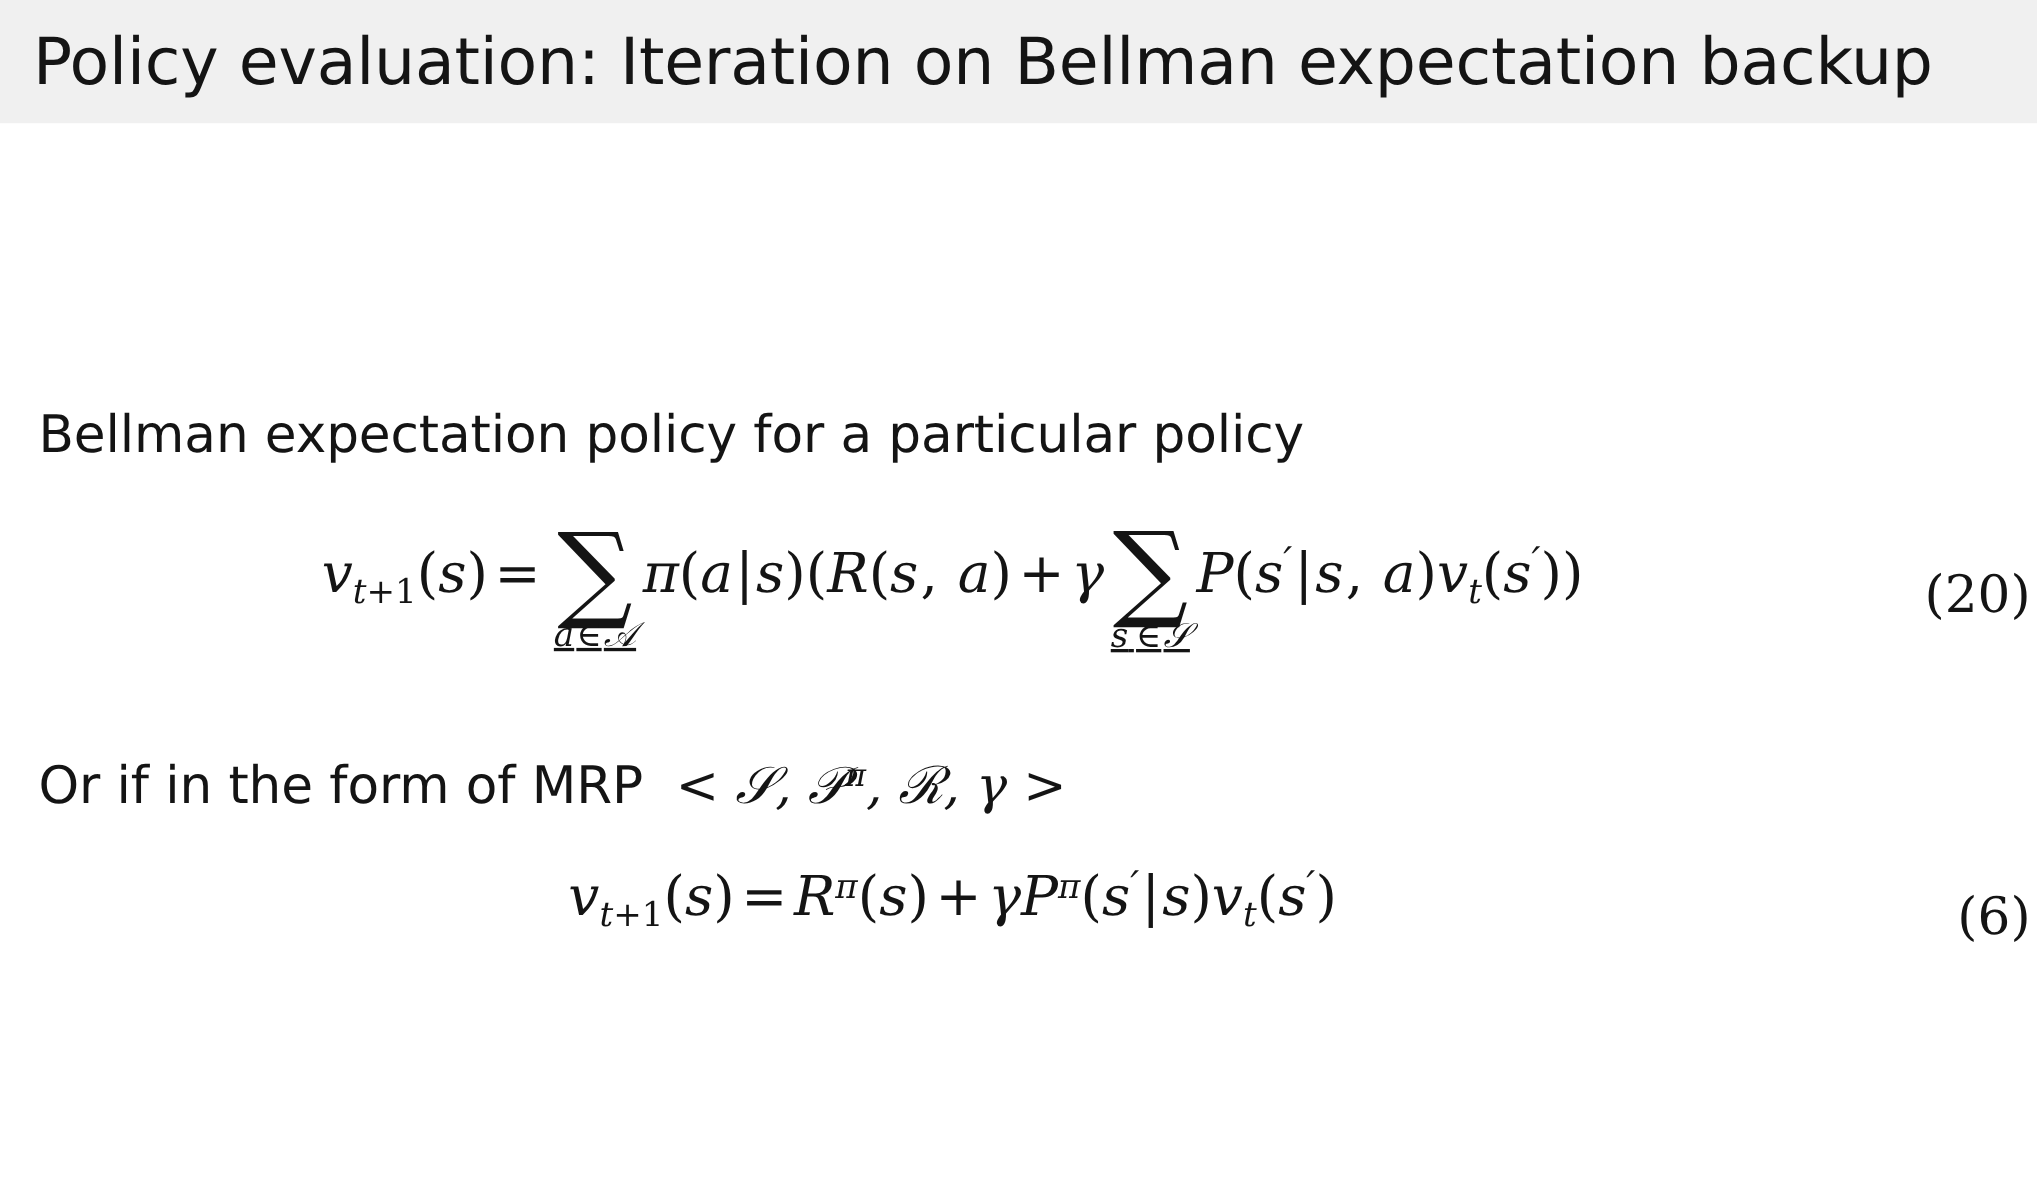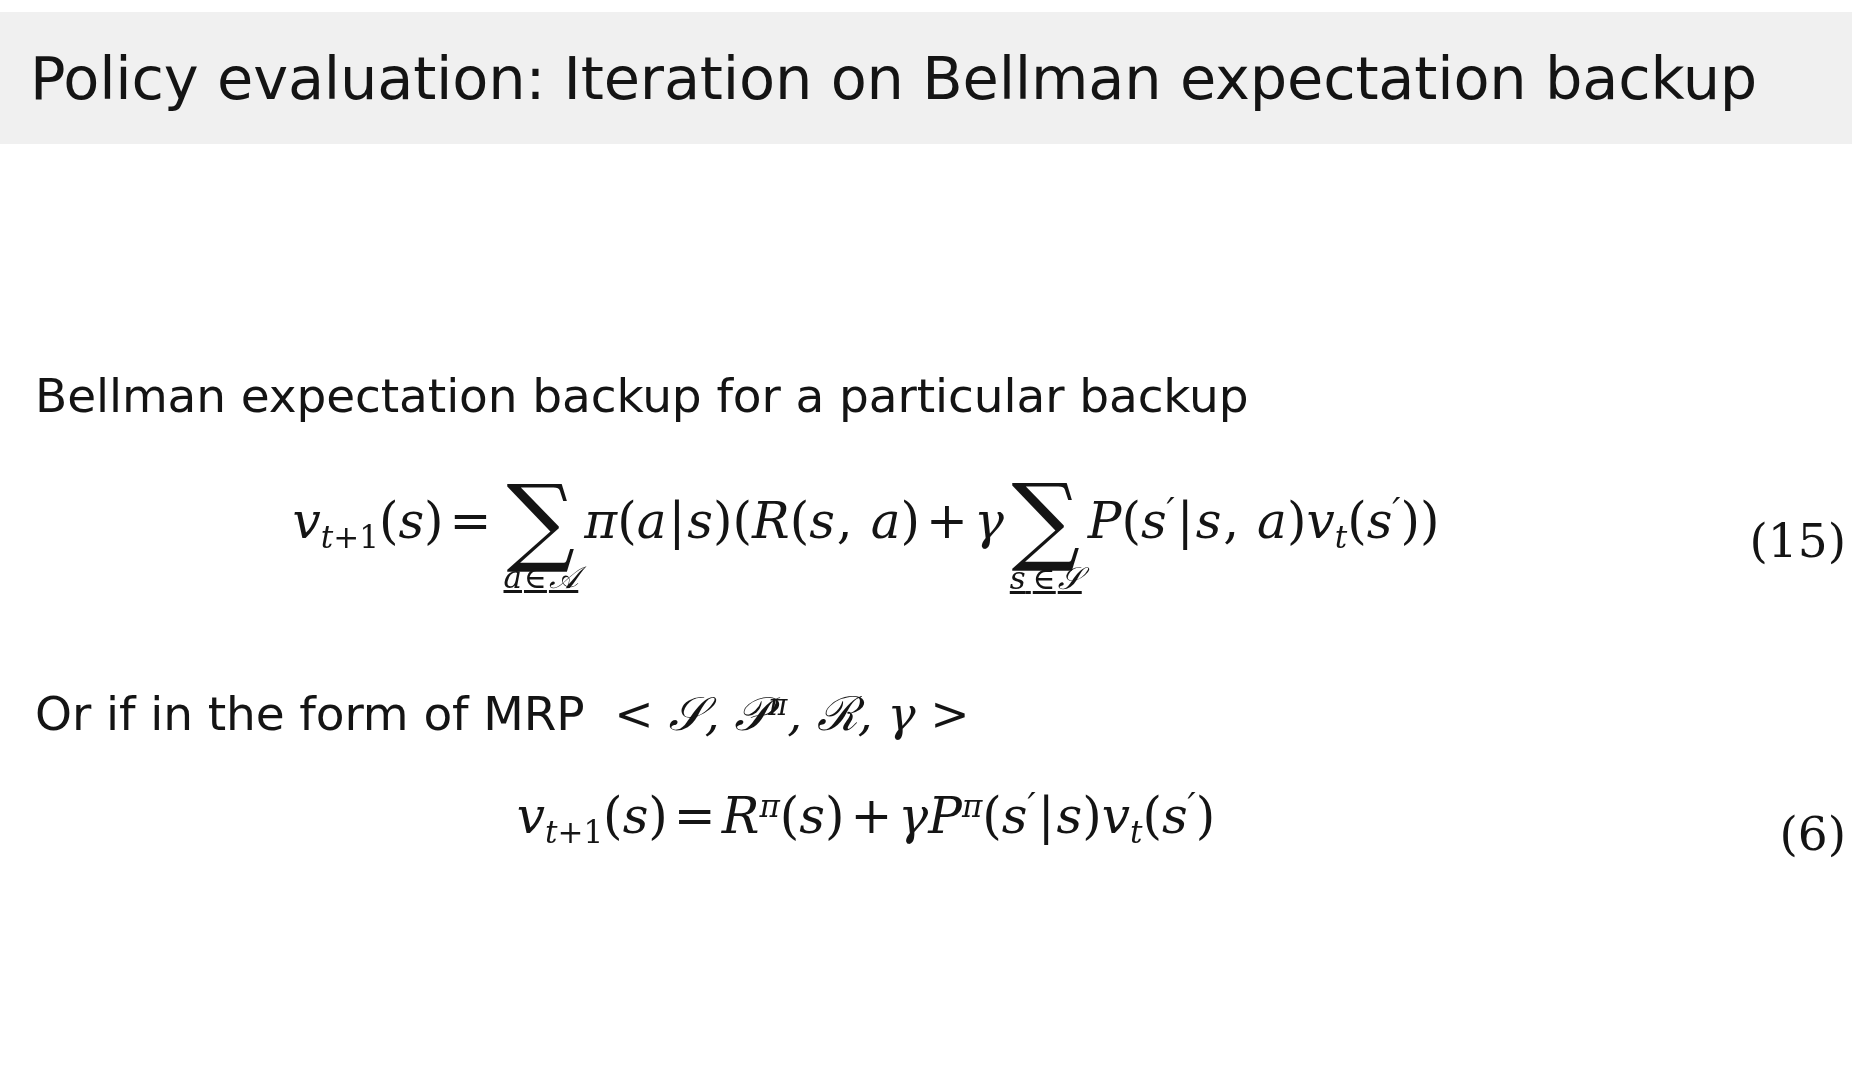--- a/index.html
+++ b/index.html
@@ -14,23 +14,23 @@
     position: relative;
     overflow: hidden;
     font-family: "DejaVu Sans", sans-serif;
     color: #111111;
   }
 
   
   .title-bar {
     position: absolute;
     left: 0;
-    top: 12px;
+    top: 0;
     width: 1852px;
-    height: 132px;
+    height: 112px;
     background: #f0f0f0;
     box-sizing: border-box;
   }
   .title-text {
     position: absolute;
     left: 30px;
     top: 50%;
     transform: translateY(-50%);
     font-size: 59px;
     font-weight: 400;
@@ -161,33 +161,33 @@
 </style>
 </head>
 <body style="background: rgb(255, 255, 255); color: rgb(20, 20, 20);">
 
 <div class="title-bar" style="background: rgb(240, 240, 240);">
   <div class="title-text">Policy evaluation: Iteration on Bellman expectation backup</div>
 </div>
 
 <div class="slide-body">
 
-  <div class="para para-1">Bellman expectation backup for a particular backup</div>
+  <div class="para para-1">Bellman expectation policy for a particular policy</div>
 
   <div class="eq-row eq-15">
     <div class="eq-body">
       <span class="math"><span class="mi">v</span><sub class="sb"><span class="mi">t</span><span class="mn">+1</span></sub><span class="paren">(</span><span class="mi">s</span><span class="paren">)</span><span class="mo">=</span><span class="bigop">
             <span class="op">∑</span>
             <span class="lim"><span class="mi">a</span><span class="mo-tight">∈</span><span class="cal">𝒜</span></span>
           </span><span class="greek">π</span><span class="paren">(</span><span class="mi">a</span><span class="mo-tight">|</span><span class="mi">s</span><span class="paren">)(</span><span class="mi">R</span><span class="paren">(</span><span class="mi">s</span><span class="mo-tight">,&nbsp;</span><span class="mi">a</span><span class="paren">)</span><span class="mo">+</span><span class="greek">γ</span><span class="bigop">
             <span class="op">∑</span>
             <span class="lim"><span class="mi">s</span><sup class="prime">′</sup><span class="mo-tight">∈</span><span class="cal">𝒮</span></span>
           </span><span class="mi">P</span><span class="paren">(</span><span class="mi">s</span><sup class="prime">′</sup><span class="mo-tight">|</span><span class="mi">s</span><span class="mo-tight">,&nbsp;</span><span class="mi">a</span><span class="paren">)</span><span class="mi">v</span><sub class="sb">t</sub><span class="paren">(</span><span class="mi">s</span><sup class="prime">′</sup><span class="paren">))</span></span>
     </div>
-    <div class="eq-num">(15)</div>
+    <div class="eq-num">(20)</div>
   </div>
 
   <div class="para para-2">
     <span>Or if in the form of MRP</span><span class="inline-math">&nbsp;&nbsp;&lt;&nbsp;<span class="cal">𝒮</span>,&nbsp;<span class="cal">𝒫</span><sup class="sp">π</sup>,&nbsp;<span class="cal">ℛ</span>,&nbsp;<span class="greek">γ</span>&nbsp;&gt;</span>
   </div>
 
   <div class="eq-row eq-16">
     <div class="eq-body">
       <span class="math"><span class="mi">v</span><sub class="sb"><span class="mi">t</span><span class="mn">+1</span></sub><span class="paren">(</span><span class="mi">s</span><span class="paren">)</span><span class="mo">=</span><span class="mi">R</span><sup class="sp">π</sup><span class="paren">(</span><span class="mi">s</span><span class="paren">)</span><span class="mo">+</span><span class="greek">γ</span><span class="mi">P</span><sup class="sp">π</sup><span class="paren">(</span><span class="mi">s</span><sup class="prime">′</sup><span class="mo-tight">|</span><span class="mi">s</span><span class="paren">)</span><span class="mi">v</span><sub class="sb">t</sub><span class="paren">(</span><span class="mi">s</span><sup class="prime">′</sup><span class="paren">)</span></span>
     </div>

